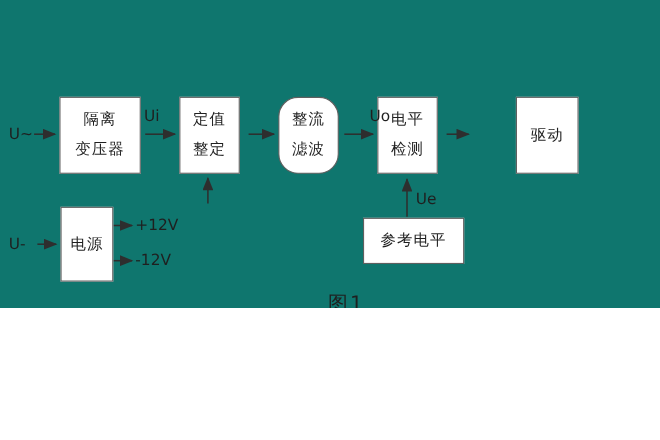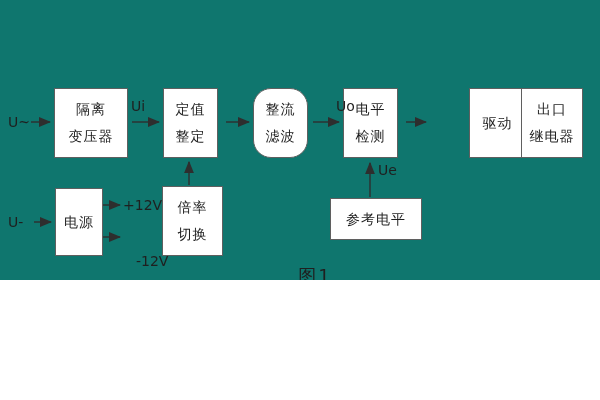--- a/index.html
+++ b/index.html
@@ -49,22 +49,22 @@
     position: absolute;
     font-size: 14px;
     line-height: 16px;
     white-space: nowrap;
   }
   #lbl-u-ac    { left: 8px;   top: 114px; }
   #lbl-ui      { left: 131px; top: 98px;  }
   #lbl-uo      { left: 312px; top: 98px; margin-left: 24px;  }
   #lbl-u-dc    { left: 8px;   top: 214px; }
   #lbl-plus12  { left: 123px; top: 197px; text-align: right; }
-  #lbl-minus12 { left: 136px; top: 229px; margin-top: 24px; }
-  #lbl-ue      { left: 378px; top: 162px; text-align: center; }
+  #lbl-minus12 { left: 123px; top: 229px; }
+  #lbl-ue      { left: 378px; top: 173px; text-align: center; }
   #caption {
     position: absolute;
     left: 285px;
     top: 264px;
     width: 60px;
     text-align: center;
     font-size: 18px;
     letter-spacing: 2px;
   }
   #connector-layer {
@@ -114,31 +114,23 @@
     <span>整流</span>
     <span>滤波</span>
   </div>
   <div class="block" id="blk-level">
     <span>电平</span>
     <span>检测</span>
   </div>
   <div class="block" id="blk-driver">
     <span>驱动</span>
   </div>
-  <div class="block" id="blk-relay">
-    <span>出口</span>
-    <span>继电器</span>
-  </div>
 
   <div class="block" id="blk-power">
     <span>电源</span>
-  </div>
-  <div class="block" id="blk-ratio">
-    <span>倍率</span>
-    <span>切换</span>
   </div>
   <div class="block" id="blk-reference">
     <span>参考电平</span>
   </div>
 
   <div class="sig-label" id="lbl-u-ac">U~</div>
   <div class="sig-label" id="lbl-ui">Ui</div>
   <div class="sig-label" id="lbl-uo">Uo</div>
   <div class="sig-label" id="lbl-u-dc">U-</div>
   <div class="sig-label" id="lbl-plus12">+12V</div>

